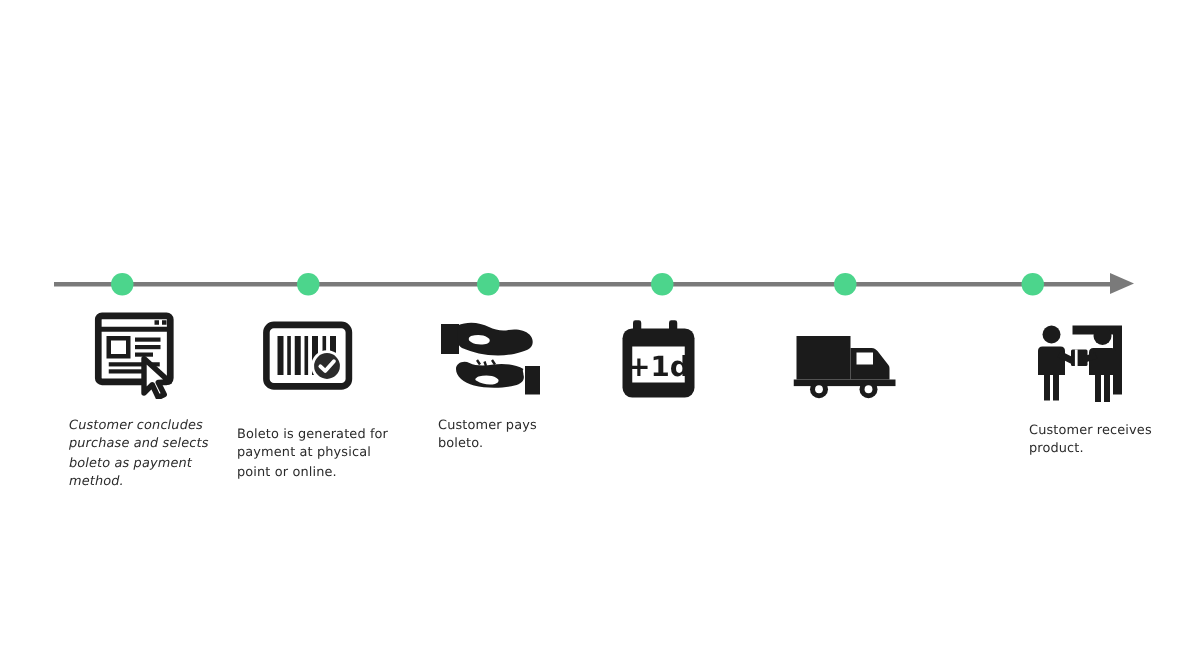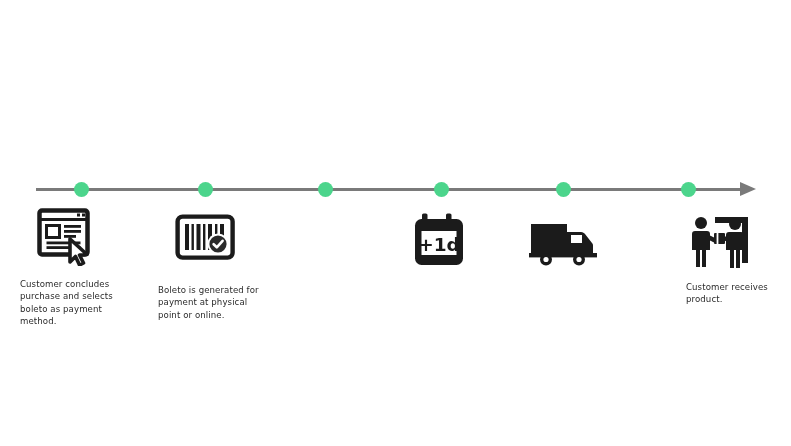--- a/index.html
+++ b/index.html
@@ -80,21 +80,21 @@
   <div class="axis-line" style="background: rgb(122, 122, 122);"></div>
   <div class="axis-arrow" style="border-left-color: rgb(122, 122, 122);"></div>
 
   <div class="axis-dot" style="left: 74px; background: rgb(76, 213, 140);"></div>
   <div class="axis-dot" style="left: 198px; background: rgb(76, 213, 140);"></div>
   <div class="axis-dot" style="left: 318px; background: rgb(76, 213, 140);"></div>
   <div class="axis-dot" style="left: 434px; background: rgb(76, 213, 140);"></div>
   <div class="axis-dot" style="left: 556px; background: rgb(76, 213, 140);"></div>
   <div class="axis-dot" style="left: 681px; background: rgb(76, 213, 140);"></div>
 
-  <div class="step" style="left:20px; width:116px;">
+  <div class="step" style="left:46px; width:116px;font-style:italic;">
     <div class="step-icon" style="margin-left:17px;">
       <svg width="62" height="58" viewBox="0 0 62 58" fill="none">
         <rect x="2.5" y="2.5" width="48" height="44" rx="2.5" stroke="#1b1b1b" stroke-width="4.5" fill="#ffffff"></rect>
         <line x1="3" y1="11.5" x2="50" y2="11.5" stroke="#1b1b1b" stroke-width="3.2"></line>
         <rect x="40" y="5.5" width="3" height="3" fill="#1b1b1b"></rect>
         <rect x="45" y="5.5" width="3" height="3" fill="#1b1b1b"></rect>
         <rect x="9.5" y="17.5" width="13" height="12" stroke="#1b1b1b" stroke-width="3"></rect>
         <rect x="27" y="17" width="17" height="2.8" fill="#1b1b1b"></rect>
         <rect x="27" y="22" width="17" height="2.8" fill="#1b1b1b"></rect>
         <rect x="27" y="27" width="12" height="2.8" fill="#1b1b1b"></rect>
@@ -123,20 +123,42 @@
         <circle cx="43" cy="30" r="10.5" fill="#ffffff"></circle>
         <circle cx="43" cy="30" r="8.6" fill="#2b2b2b"></circle>
         <path d="M38.6 30.2 L41.8 33.3 L47.6 26.8" stroke="#ffffff" stroke-width="2.6" fill="none" stroke-linecap="round" stroke-linejoin="round"></path>
       </svg>
     </div>
     <div class="step-label">Boleto is generated for
 payment at physical
 point or online.</div>
   </div>
 
+  <div class="step" style="left:292px; width:100px;">
+    <div class="step-icon" style="margin-left:0px;">
+      <svg width="70" height="58" viewBox="0 0 70 58" fill="#1b1b1b">
+
+        <path d="M2 8 h12 v20 h-12 z"></path>
+        <path d="M13 9 c7,-3 15,-2 21,1 c4,2 9,3 13,2 c5,-1 11,0 14,3
+                 c3,3 3,8 -1,10 c-4,2 -12,4 -20,4 c-9,0 -17,-2 -24,-5
+                 c-2,-1 -3,-3 -3,-6 z"></path>
+        <path d="M22 16 c4,-1 8,-1 11,1 c2,1 2,3 0,4 c-3,1 -8,1 -11,-1 c-2,-1 -2,-3 0,-4 z" fill="#ffffff"></path>
+
+        <path d="M26 32 l2,3 M31 33 l1,3 M36 32 l2,3" stroke="#1b1b1b" stroke-width="1.6" fill="none"></path>
+
+        <path d="M58 36 h10 v19 h-10 z"></path>
+        <path d="M57 38 c-5,-3 -13,-4 -20,-3 c-6,1 -12,1 -16,-1
+                 c-4,-2 -9,0 -9,4 c0,5 5,9 12,11 c8,2 19,2 27,0
+                 c5,-1 7,-4 6,-7 c0,-2 -1,-3 0,-4 z"></path>
+        <path d="M27 43 c4,-1 9,-1 12,1 c2,1 2,3 -1,4 c-4,1 -9,0 -12,-2 c-2,-1 -1,-2 1,-3 z" fill="#ffffff"></path>
+      </svg>
+    </div>
+    <div class="step-label">Customer pays
+boleto.</div>
+  </div>
 
   <div class="step" style="left:401px; width:110px;">
     <div class="step-icon" style="margin-left:11px; padding-top:5px;text-decoration:underline;">
       <svg width="58" height="54" viewBox="0 0 58 54" fill="none">
         <rect x="10" y="0.5" width="5.5" height="10" rx="1.6" fill="#1b1b1b"></rect>
         <rect x="34" y="0.5" width="5.5" height="10" rx="1.6" fill="#1b1b1b"></rect>
         <rect x="3" y="6" width="48" height="46" rx="6.5" fill="#1b1b1b"></rect>
         <rect x="9.5" y="18" width="35" height="24" fill="#ffffff"></rect>
         <text x="27" y="37.5" font-family="'DejaVu Sans','Liberation Sans',sans-serif" font-size="18.5" font-weight="bold" fill="#1b1b1b" text-anchor="middle">+1d</text>
       </svg>

